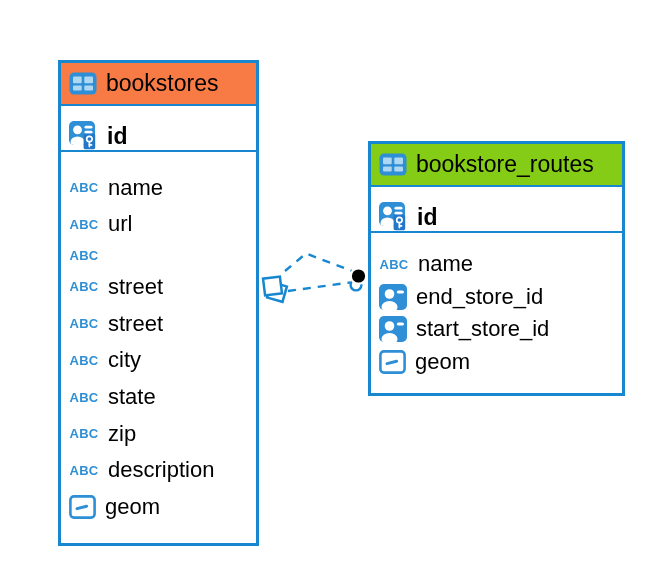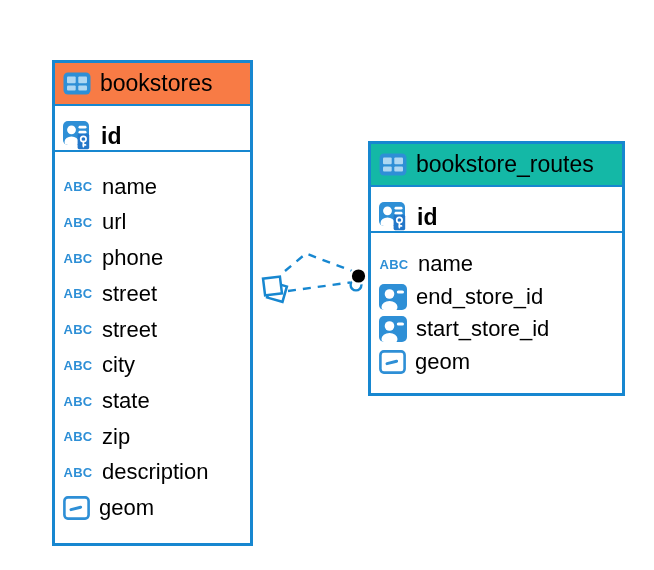--- a/index.html
+++ b/index.html
@@ -10,32 +10,32 @@
     color:#000;
   }
   .db-table{
     position:absolute;
     background:#fff;
     border:3.5px solid #1787d0;
     box-sizing:border-box;
     display:flex;flex-direction:column;
     z-index:1;
   }
-  #table-bookstores{left:52px;top:60px;width:201px;height:486px;}
+  #table-bookstores{left:58px;top:60px;width:201px;height:486px;}
   #table-routes{left:368px;top:141px;width:257px;height:255px;}
 
   .thead{
     display:flex;align-items:center;gap:9px;
     padding-left:8px;
     border-bottom:2px solid #1787d0;
     flex:0 0 41px;
     font-size:23px;font-weight:400;
   }
   .thead.orange{background:#f87b45;}
-  .thead.gray{background:#14b8a6;}
+  .thead.gray{background:#84cc16;}
 
   .pk-row{
     display:flex;align-items:flex-end;gap:9px;
     padding-left:8px;
     border-bottom:2px solid #1787d0;
     flex:0 0 44px;
     font-size:23px;font-weight:700;
   }
   .fields{
     flex:1;display:flex;flex-direction:column;
@@ -112,21 +112,20 @@
     <div class="frow">
       <span class="icon abc-icon">ABC</span>
       <span>name</span>
     </div>
     <div class="frow">
       <span class="icon abc-icon">ABC</span>
       <span>url</span>
     </div>
     <div class="frow">
       <span class="icon abc-icon">ABC</span>
-      <span>phone</span>
     </div>
     <div class="frow">
       <span class="icon abc-icon">ABC</span>
       <span>street</span>
     </div>
     <div class="frow">
       <span class="icon abc-icon">ABC</span>
       <span>street</span>
     </div>
     <div class="frow">

